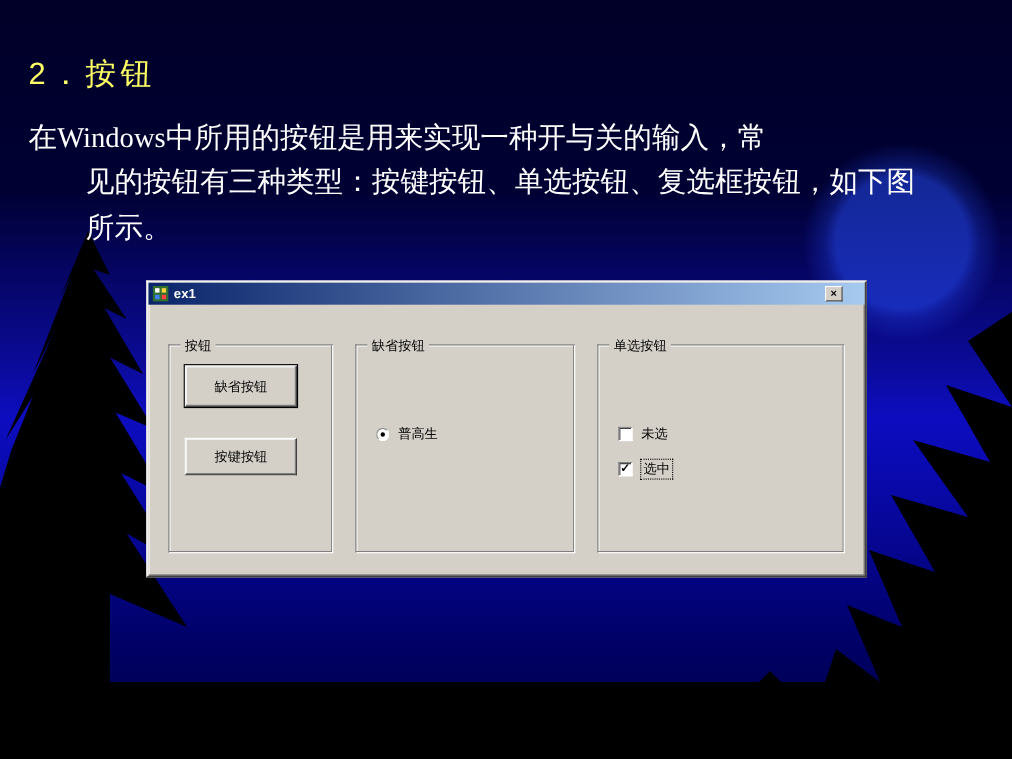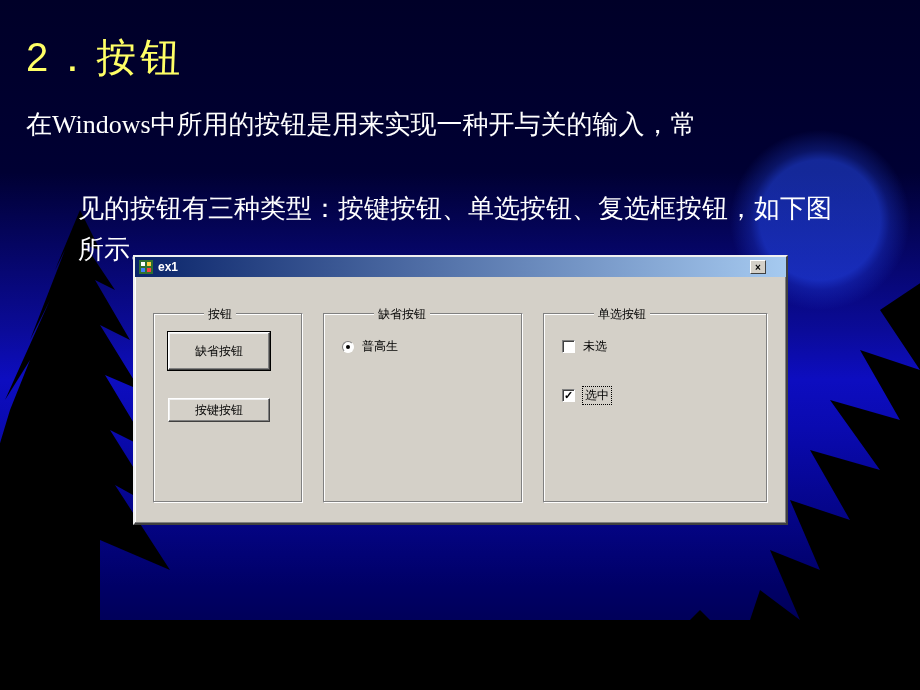--- a/index.html
+++ b/index.html
@@ -31,28 +31,28 @@
     .tree-left svg, .tree-right svg { width: 100%; height: 100%; display: block; }
     .ground {
       position: absolute; bottom: 0; left: 0; right: 0; height: 70px;
       background: black;
       z-index: 1;
     }
     .slide-content {
       position: relative; z-index: 2; padding: 30px 26px;
     }
     .title {
-      color: #ffff66; font-size: 40px; font-weight: normal;
-      margin-bottom: 20px; letter-spacing: 4px;
+      color: #ffff66; font-size: 28px; font-weight: normal;
+      margin-bottom: 20px; letter-spacing: 4px; margin-top: 18px;
     }
     .body-text {
       color: #ffffff; font-size: 26px; line-height: 1.55;
       text-indent: 0; padding-left: 0; max-width: 820px; font-family: Liberation Serif, serif;
     }
-    .body-text .line2 { display: block; padding-left: 2em; margin-top: 44px; }
+    .body-text .line2 { display: block; padding-left: 2em; }
 
     
     .win-window {
       position: absolute; top: 255px; left: 133px;
       width: 655px; height: 270px;
       background: #d4d0c8;
       border: 2px solid;
       border-color: #f0f0f0 #404040 #404040 #f0f0f0;
       box-shadow: inset -1px -1px 0 #808080, inset 1px 1px 0 #ffffff;
       z-index: 5;
@@ -92,27 +92,27 @@
       box-shadow: inset -1px -1px 0 #808080, inset 1px 1px 0 #ffffff;
       height: 190px;
       flex: 0 0 auto;
     }
     .group1 { width: 150px; }
     .group2 { width: 200px; }
     .group3 { width: 225px; }
     .group-legend {
       position: absolute; top: -8px; left: 10px;
       background: #d4d0c8; padding: 0 4px;
-      font-size: 12px; color: #000; margin-left: 40px;
+      font-size: 12px; color: #000;
     }
     .group-content { padding: 18px 14px; display: flex; flex-direction: column; gap: 28px; }
-    .group2 .group-content, .group3 .group-content { padding: 24px 18px; gap: 32px; }
+    .group2 .group-content, .group3 .group-content { padding: 24px 18px; gap: 15px; margin-top: 48px; }
 
     .win-button {
-      display: block; width: 102px; height: 24px;
+      display: block; width: 102px; height: 34px;
       background: #d4d0c8;
       border: 1px solid;
       border-color: #ffffff #404040 #404040 #ffffff;
       box-shadow: inset -1px -1px 0 #808080, inset 1px 1px 0 #f0f0f0;
       font-size: 12px; color: #000;
       cursor: default;
       display: flex; align-items: center; justify-content: center;
     }
     .win-button.default {
       outline: 1px solid black; height: 38px;

